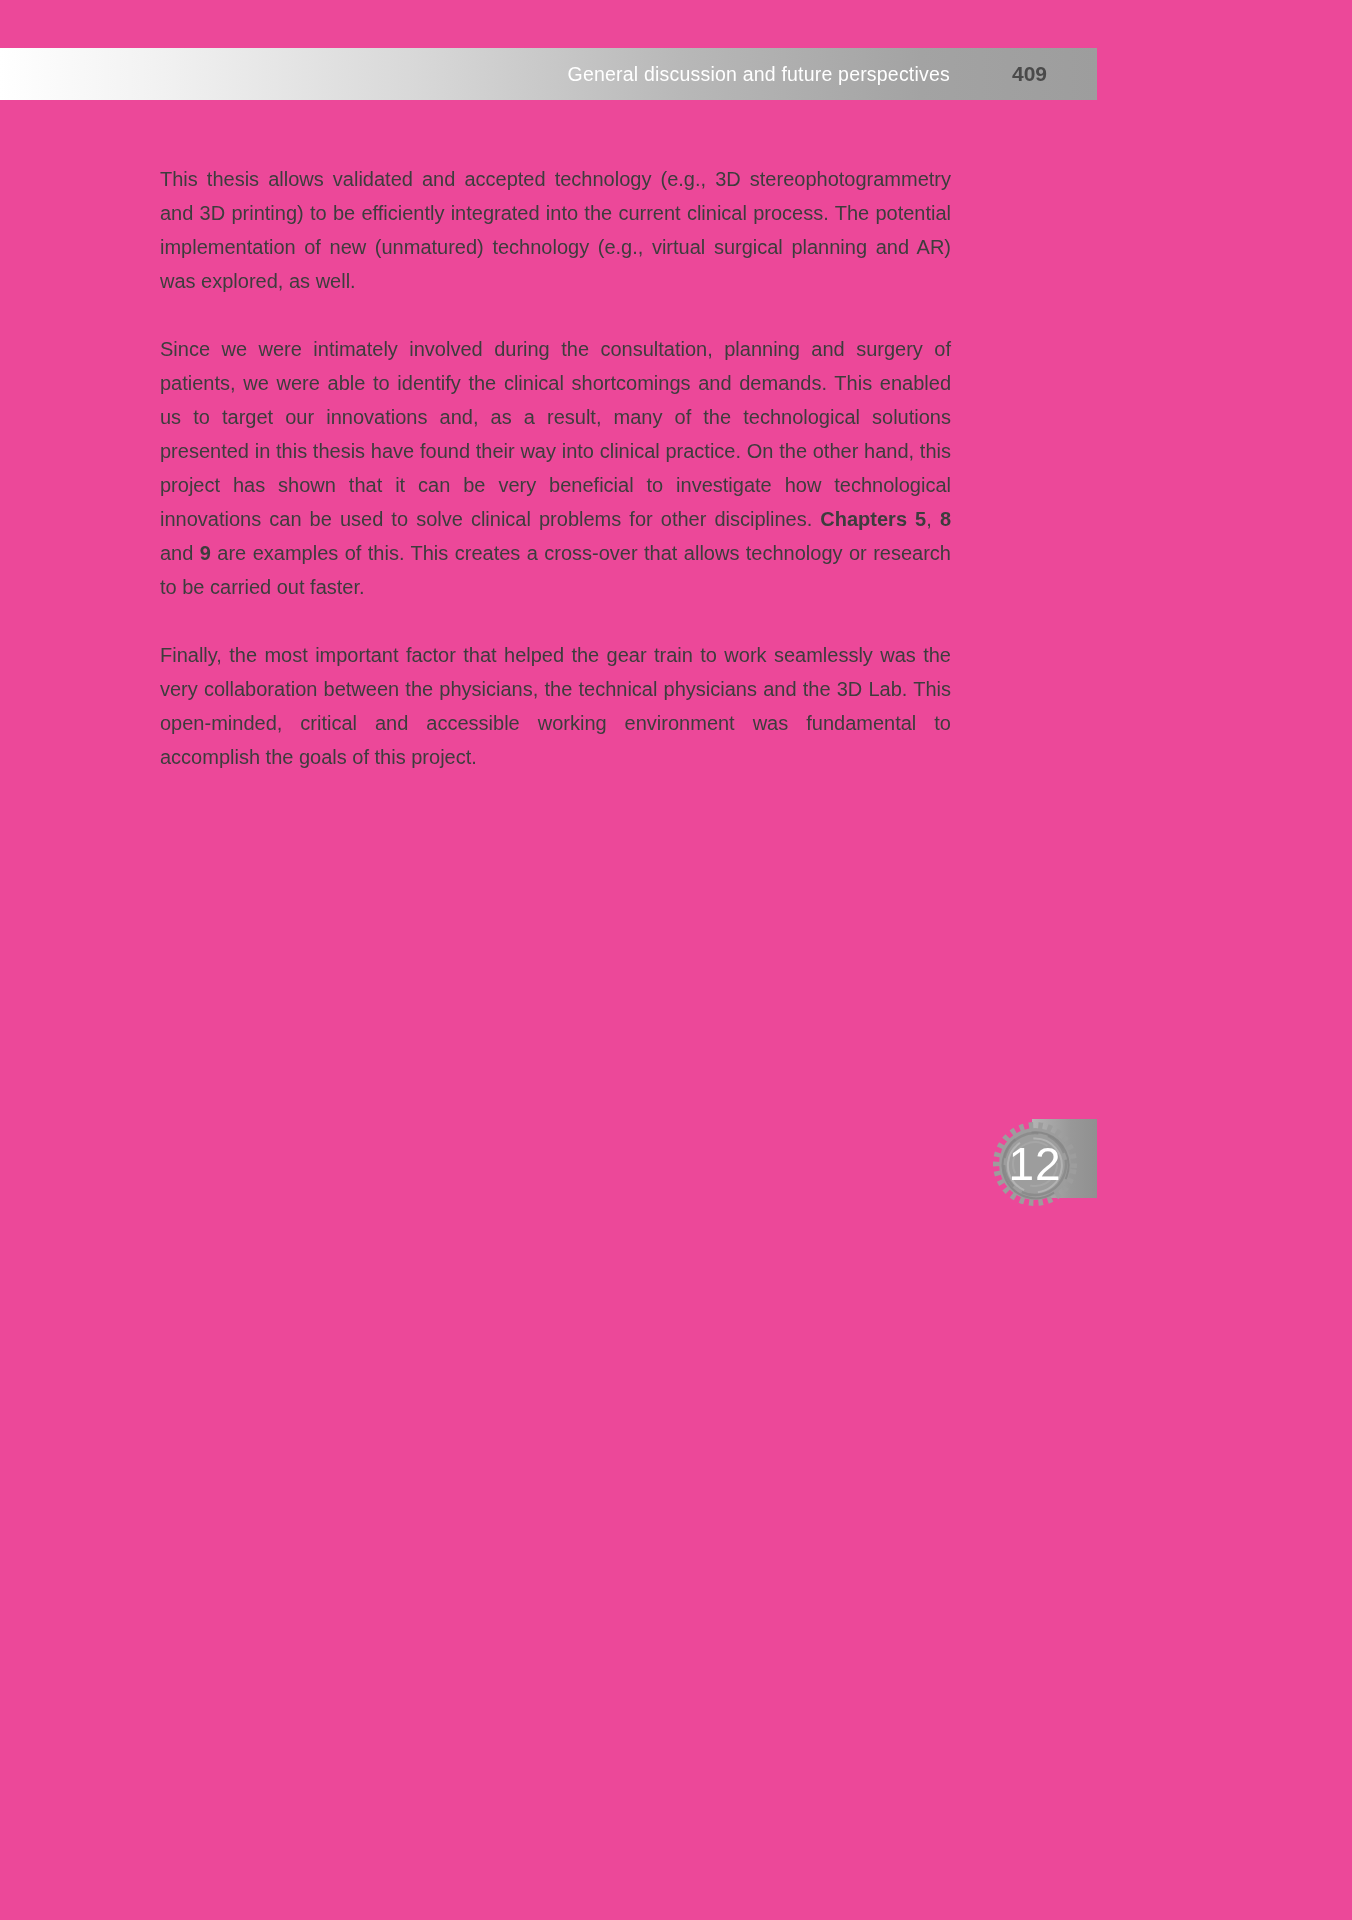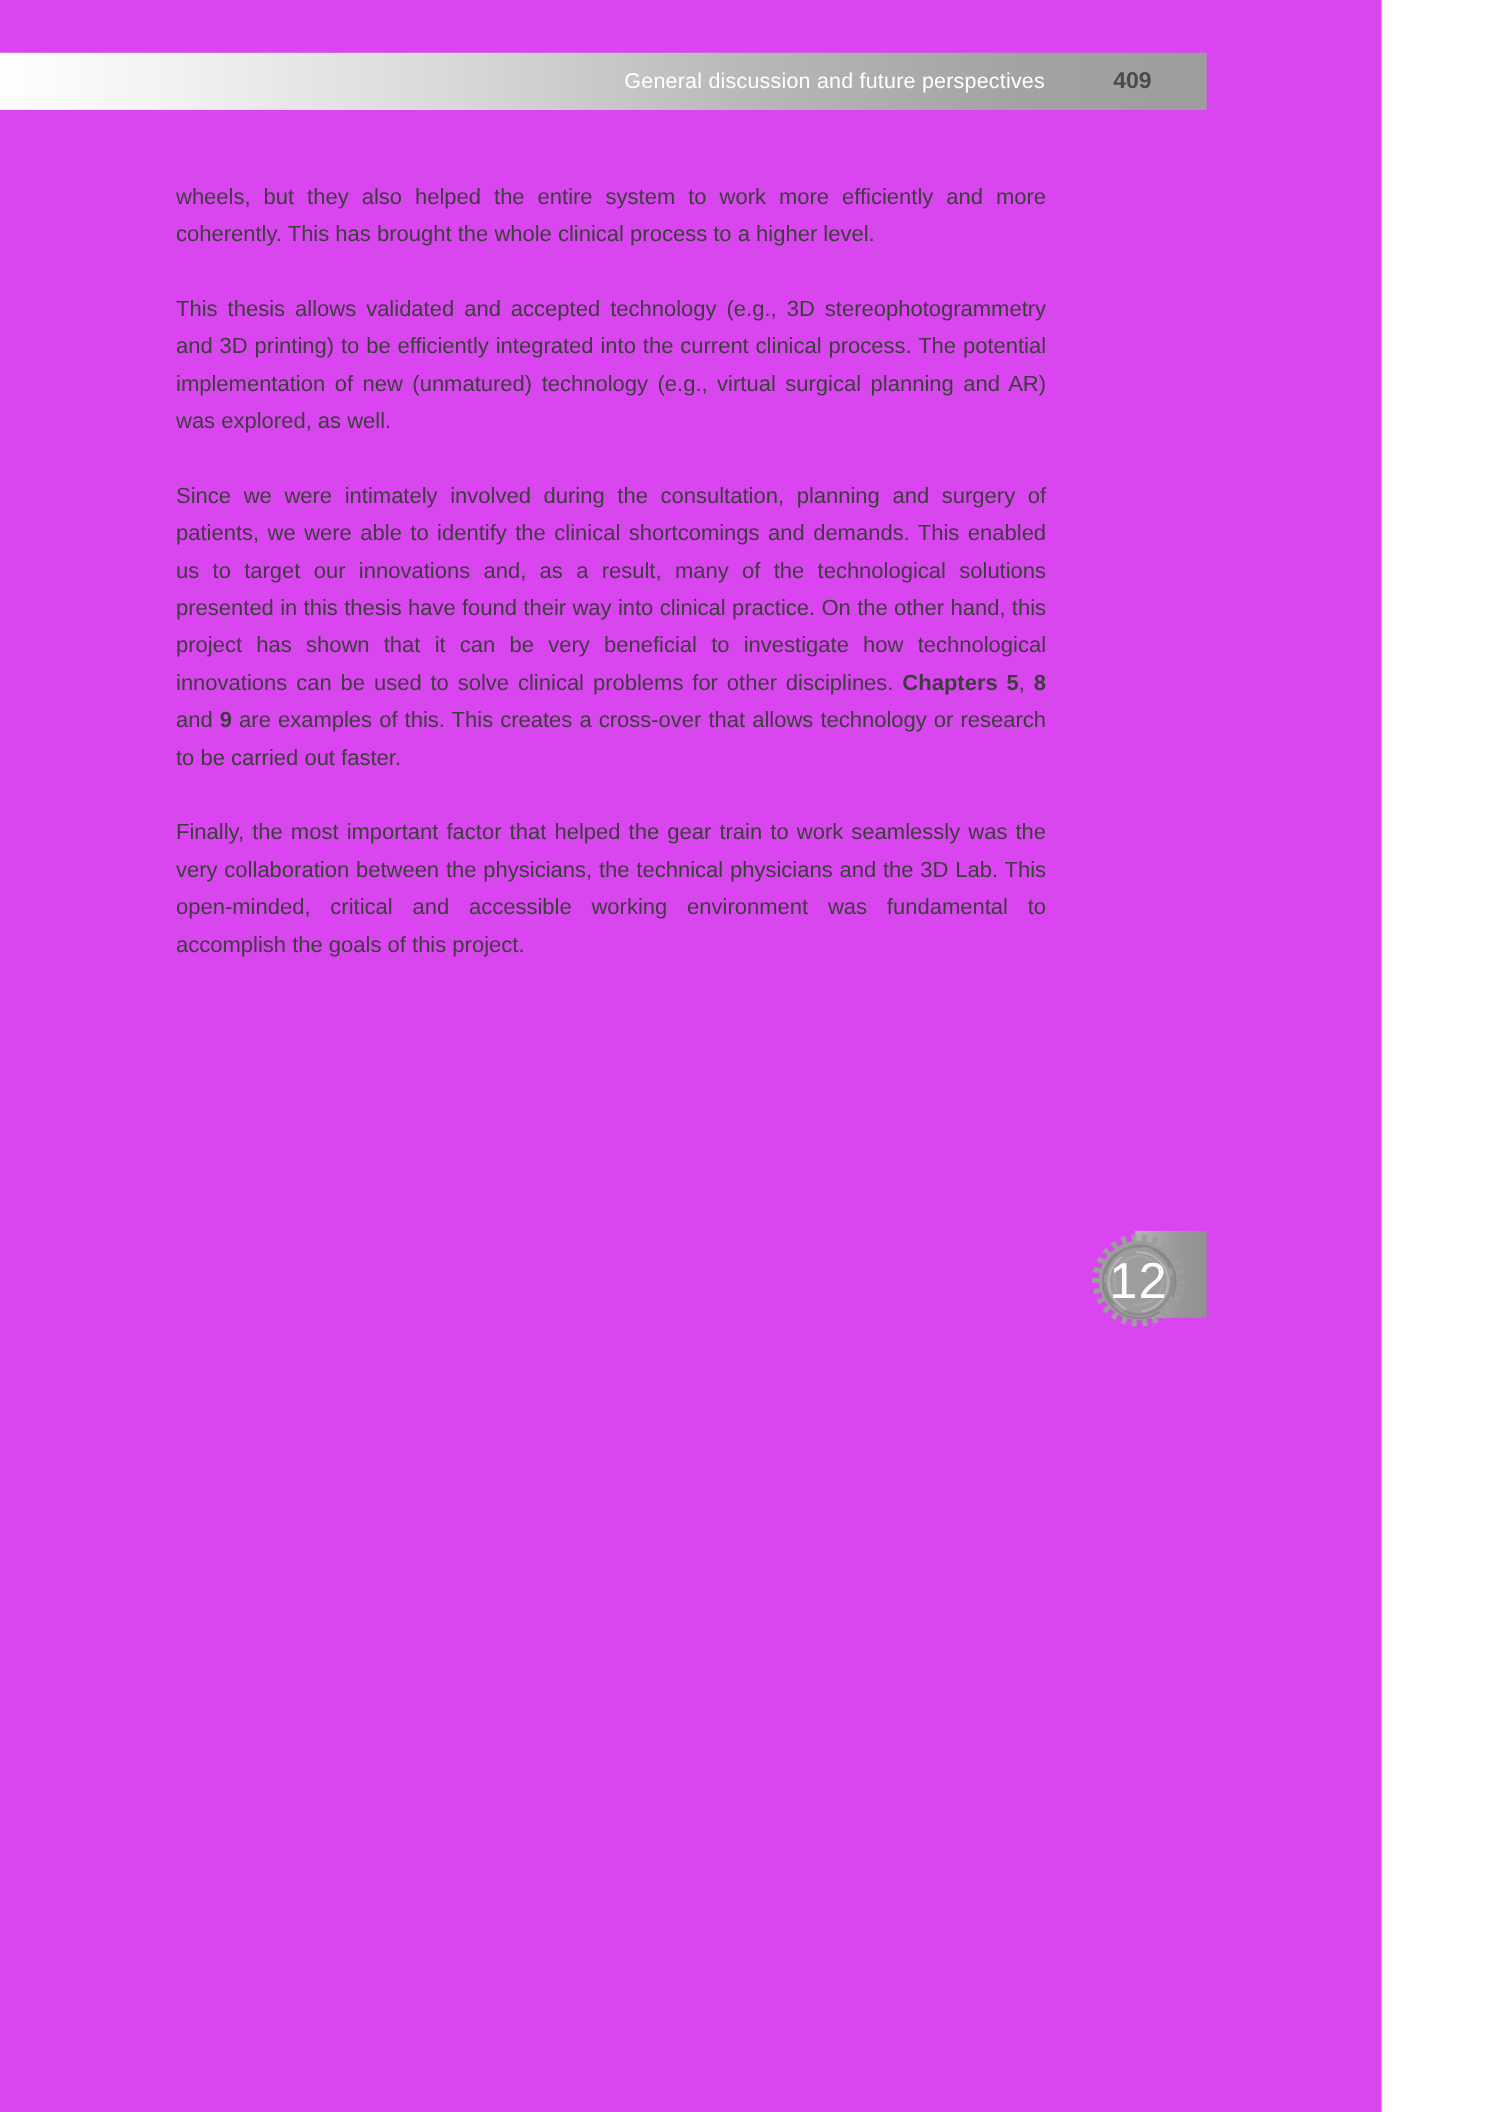--- a/index.html
+++ b/index.html
@@ -1,21 +1,21 @@
 <!DOCTYPE html>
 <html><head>
 <meta charset="utf-8">
 <style>
   * { margin: 0; padding: 0; box-sizing: border-box; }
   html, body { background: #ffffff; }
   .page {
     position: relative;
-    width: 1256px;
+    width: 1352px;
     height: 1920px;
-    background: #d946ef;
+    background: #ec4899;
     overflow: hidden;
     font-family: "Liberation Sans", sans-serif;
   }
 
   
   .chapter-header {
     position: absolute;
     top: 48px;
     left: 0;
     width: 1097px;
@@ -90,21 +90,20 @@
 <body>
 
 <div class="page">
 
   <header class="chapter-header">
     <span class="header-title">General discussion and future perspectives</span>
     <span class="header-page">409</span>
   </header>
 
   <main class="content">
-    <p>wheels, but they also helped the entire system to work more efficiently and more coherently. This has brought the whole clinical process to a higher level.</p>
     <p>This thesis allows validated and accepted technology (e.g., 3D stereophotogrammetry and 3D printing) to be efficiently integrated into the current clinical process. The potential implementation of new (unmatured) technology (e.g., virtual surgical planning and AR) was explored, as well.</p>
     <p><span>Since we were intimately involved during the consultation, planning and surgery of patients, we were able to identify the clinical shortcomings and demands. This enabled us to target our innovations and, as a result, many of the technological solutions presented in this thesis have found their way into clinical practice. On the other hand, this project has shown that it can be very beneficial to investigate how technological innovations can be used to solve clinical problems for other disciplines. </span><strong>Chapters 5</strong><span>, </span><strong>8</strong><span> and </span><strong>9</strong><span> are examples of this. This creates a cross-over that allows technology or research to be carried out faster.</span></p>
     <p>Finally, the most important factor that helped the gear train to work seamlessly was the very collaboration between the physicians, the technical physicians and the 3D Lab. This open-minded, critical and accessible working environment was fundamental to accomplish the goals of this project.</p>
   </main>
 
   <div class="chapter-tab"></div>
 
   <div class="chapter-badge">
     <svg viewBox="0 0 96 96" aria-hidden="true">
       <g transform="rotate(8 48 48)">

